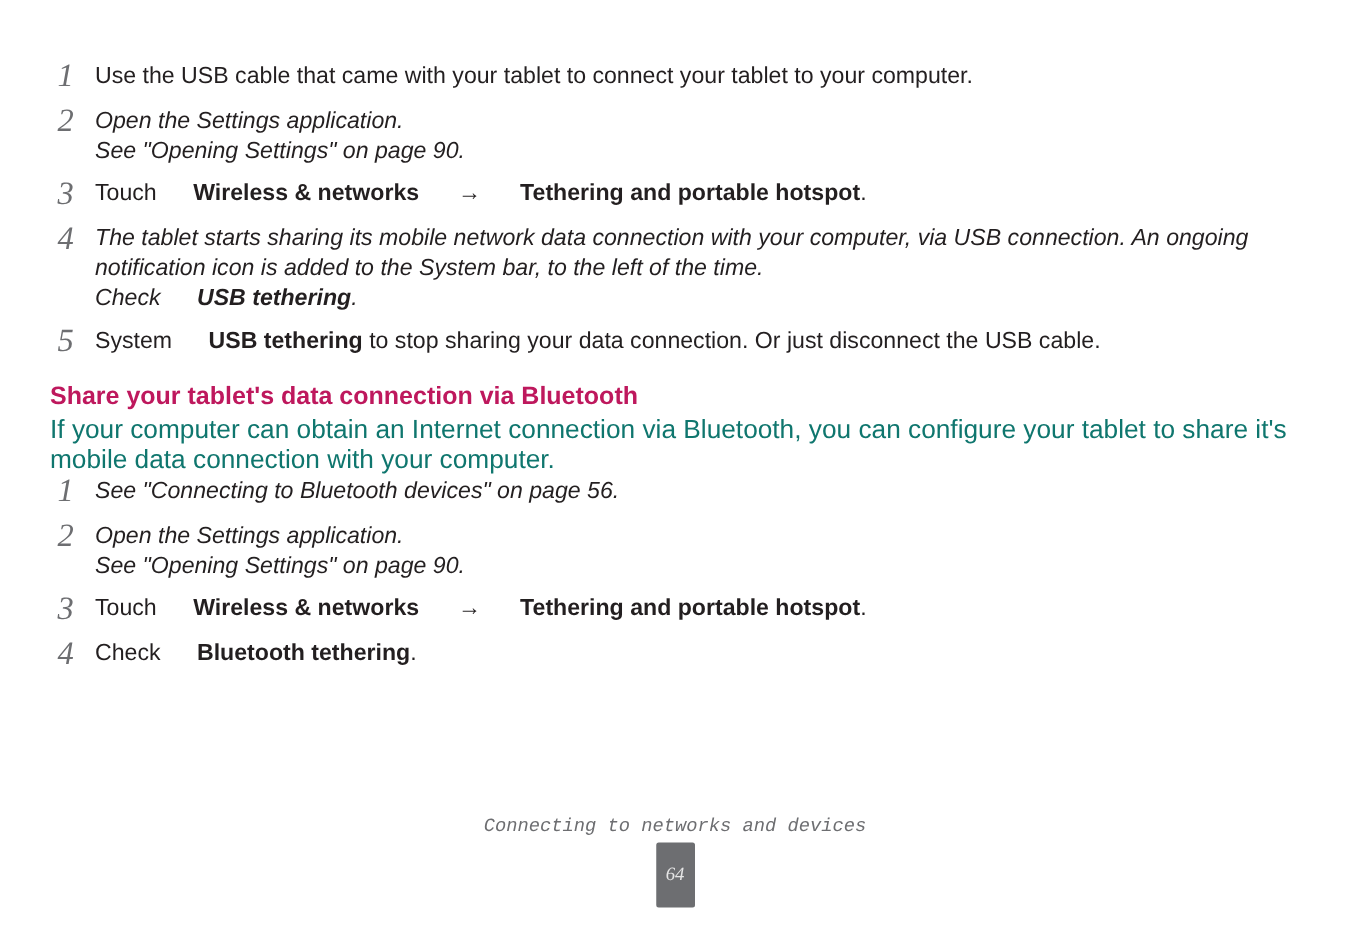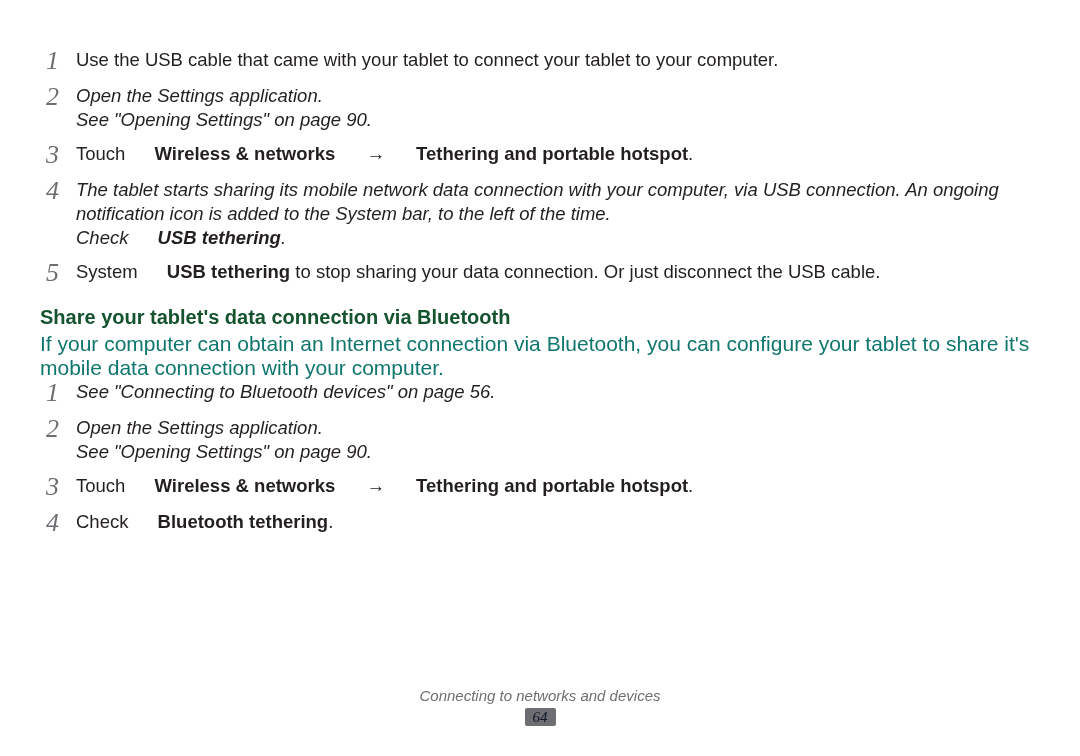--- a/index.html
+++ b/index.html
@@ -44,52 +44,52 @@
   .step-body .sub {
     display: block;
     font-style: italic;
   }
   .section-head {
     font-weight: 700;
     font-size: 20px;
     line-height: 26px;
     margin-top: 18px;
     margin-bottom: 2px;
-    color: #14532d;
+    color: #be185d;
   }
   .section-intro {
     font-size: 21px;
     line-height: 24px;
     color: #0f766e;
   }
   b { font-weight: 700; margin-left: 24px; }
   .arrow { padding: 0 2px; }
   .footer {
     position: absolute;
     bottom: 30px;
     left: 0;
     width: 100%;
     text-align: center;
   }
   .footer-chapter {
     font-style: italic;
-    font-family: Liberation Sans, sans-serif;
+    font-family: Liberation Mono, monospace;
     font-size: 15px;
     color: #6d6e71;
     margin-bottom: 4px;
   }
   .footer-page {
     display: inline-block;
     background: #6d6e71;
-    color: #0f172a;
+    color: #e5e5e5;
     font-style: italic;
     font-family: "Georgia", "Times New Roman", serif;
     font-size: 15px;
     line-height: 18px;
-    padding: 0 8px;
+    padding: 17px 8px;
     border-radius: 2px;
   }
   .gap-sm { height: 6px; }
 </style>
 </head>
 <body>
 
 <div class="page">
 
   <div>

